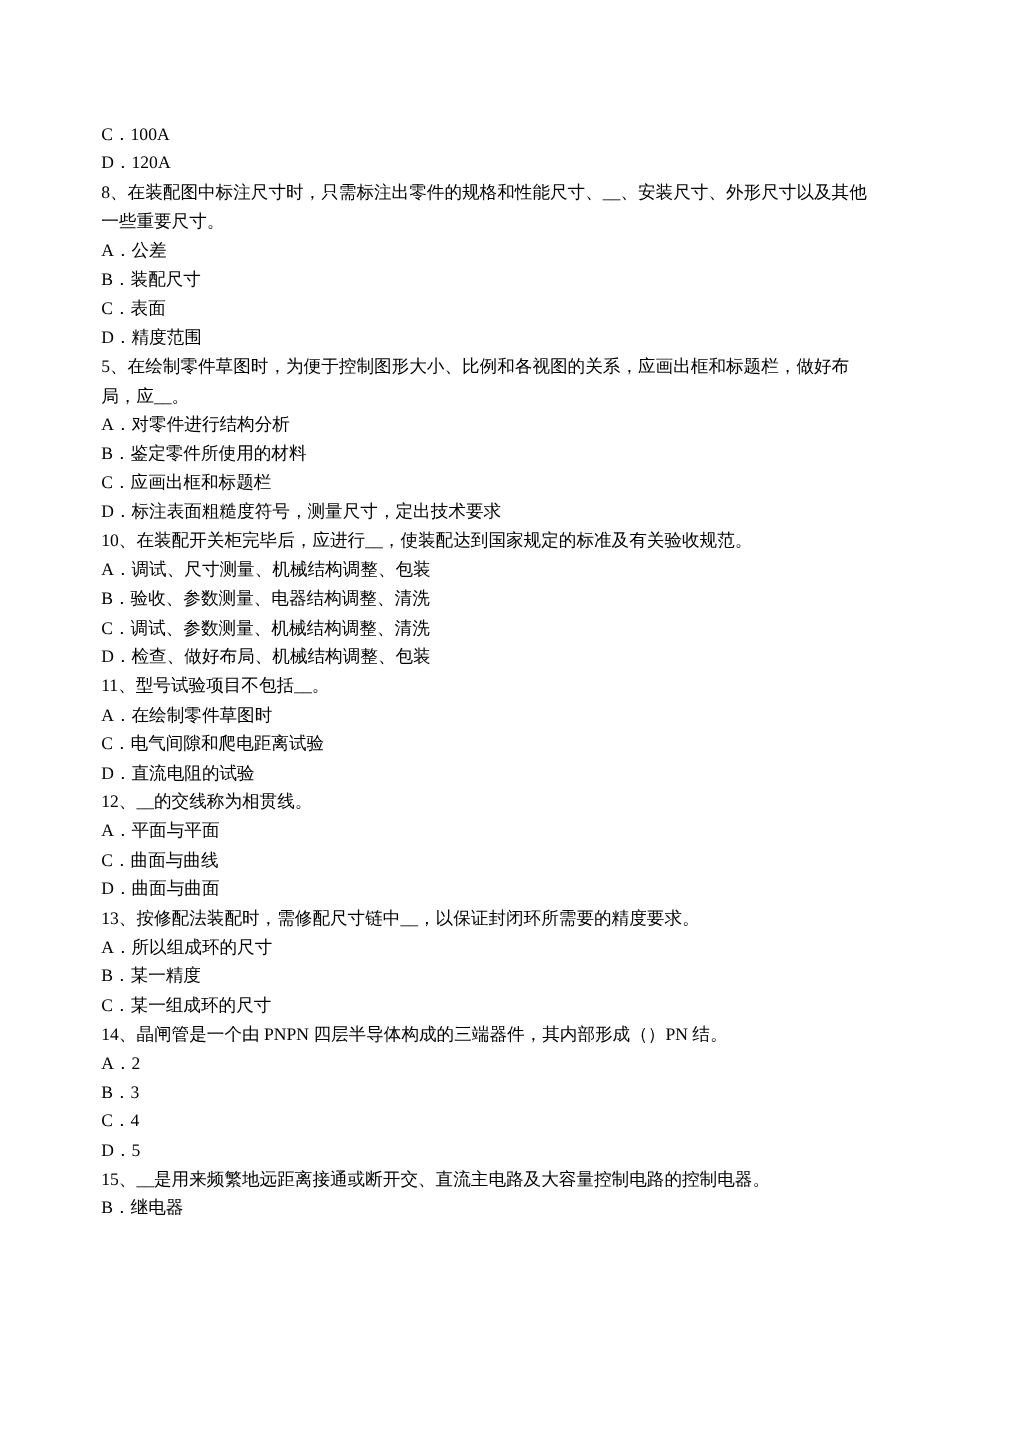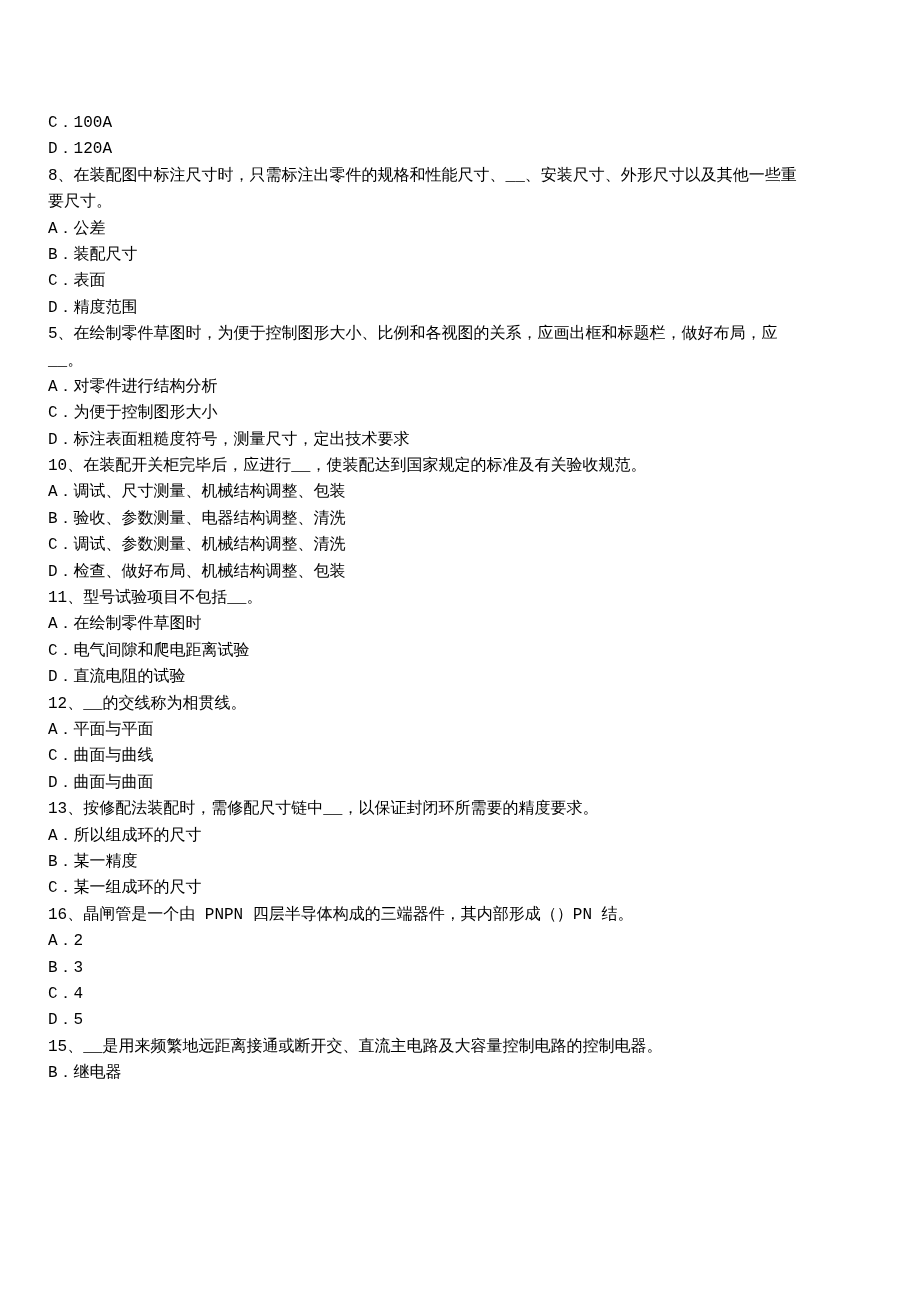--- a/index.html
+++ b/index.html
@@ -7,61 +7,61 @@
     padding: 0;
     background: #fff;
     font-family: "SimSun", "宋体", serif;
     font-size: 16px;
     line-height: 1.65;
     color: #000;
   }
   .page {
     width: 920px;
     min-height: 1302px;
-    padding: 110px 120px 60px 48px;
+    padding: 110px 120px 60px 92px;
     box-sizing: border-box;
-    font-family: Liberation Mono, monospace;
   }
   .line {
     display: block;
     white-space: pre-wrap;
   }
 </style>
 </head>
 <body>
 
 <div class="page">
   <span class="line">C．100A</span>
   <span class="line">D．120A</span>
   <span class="line">8、在装配图中标注尺寸时，只需标注出零件的规格和性能尺寸、__、安装尺寸、外形尺寸以及其他一些重要尺寸。</span>
   <span class="line">A．公差</span>
   <span class="line">B．装配尺寸</span>
   <span class="line">C．表面</span>
   <span class="line">D．精度范围</span>
   <span class="line">5、在绘制零件草图时，为便于控制图形大小、比例和各视图的关系，应画出框和标题栏，做好布局，应__。</span>
   <span class="line">A．对零件进行结构分析</span>
-  <span class="line">C．为便于控制图形大小</span>
+  <span class="line">B．鉴定零件所使用的材料</span>
+  <span class="line">C．应画出框和标题栏</span>
   <span class="line">D．标注表面粗糙度符号，测量尺寸，定出技术要求</span>
   <span class="line">10、在装配开关柜完毕后，应进行__，使装配达到国家规定的标准及有关验收规范。</span>
   <span class="line">A．调试、尺寸测量、机械结构调整、包装</span>
   <span class="line">B．验收、参数测量、电器结构调整、清洗</span>
   <span class="line">C．调试、参数测量、机械结构调整、清洗</span>
   <span class="line">D．检查、做好布局、机械结构调整、包装</span>
   <span class="line">11、型号试验项目不包括__。</span>
   <span class="line">A．在绘制零件草图时</span>
   <span class="line">C．电气间隙和爬电距离试验</span>
   <span class="line">D．直流电阻的试验</span>
   <span class="line">12、__的交线称为相贯线。</span>
   <span class="line">A．平面与平面</span>
   <span class="line">C．曲面与曲线</span>
   <span class="line">D．曲面与曲面</span>
   <span class="line">13、按修配法装配时，需修配尺寸链中__，以保证封闭环所需要的精度要求。</span>
   <span class="line">A．所以组成环的尺寸</span>
   <span class="line">B．某一精度</span>
   <span class="line">C．某一组成环的尺寸</span>
-  <span class="line">16、晶闸管是一个由 PNPN 四层半导体构成的三端器件，其内部形成（）PN 结。</span>
+  <span class="line">14、晶闸管是一个由 PNPN 四层半导体构成的三端器件，其内部形成（）PN 结。</span>
   <span class="line">A．2</span>
   <span class="line">B．3</span>
   <span class="line">C．4</span>
   <span class="line">D．5</span>
   <span class="line">15、__是用来频繁地远距离接通或断开交、直流主电路及大容量控制电路的控制电器。</span>
   <span class="line">B．继电器</span>
 </div>
 
 </body></html>

